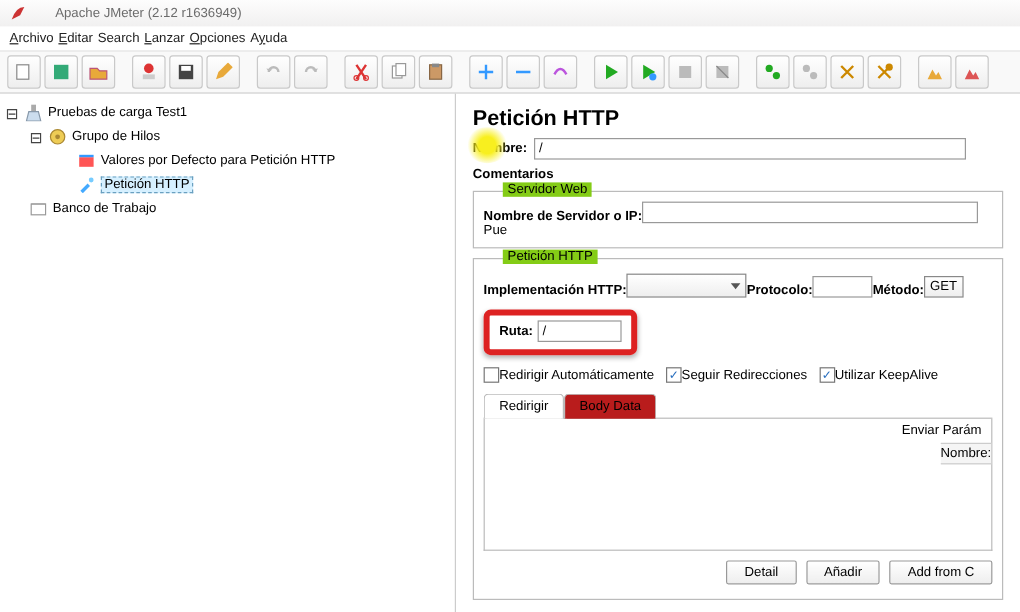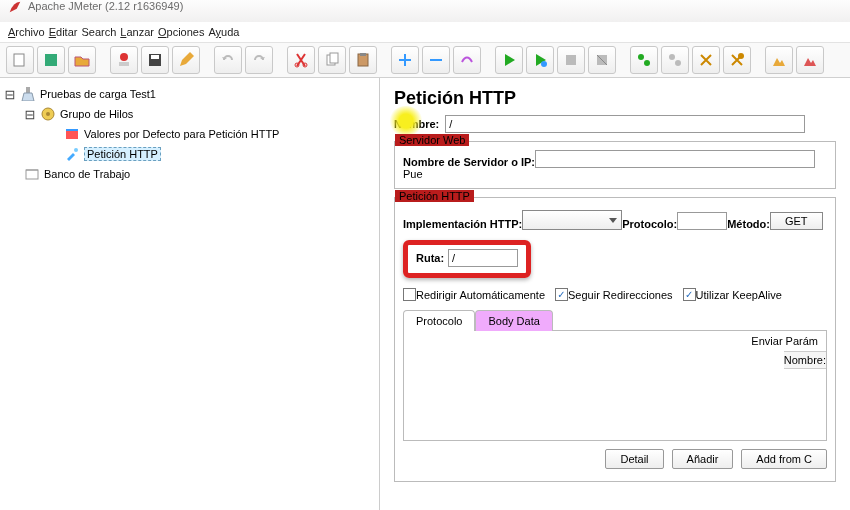--- a/index.html
+++ b/index.html
@@ -1,18 +1,18 @@
 <!DOCTYPE html>
 <html><head>
 <meta charset="utf-8">
 <style>
 * { box-sizing: border-box; margin: 0; padding: 0; font-family: "Segoe UI", Tahoma, sans-serif; font-size: 11px; }
 body { background: #fff; width: 850px; height: 510px; overflow: hidden; position: relative; }
 
-.titlebar { height: 22px; background: linear-gradient(#fdfdfd,#f1f0f0); display: flex; align-items: flex-start; padding: 0 8px; color: #6b6b6b; gap: 6px; }
+.titlebar { height: 22px; background: linear-gradient(#fdfdfd,#f1f0f0); display: flex; align-items: center; padding: 0 8px; color: #6b6b6b; gap: 24px; }
 .titlebar .feather { width: 14px; height: 14px; }
 
 .menubar { height: 20px; display: flex; align-items: center; gap: 4px; padding: 0 8px; color: #222; }
 .menubar span { cursor: default; }
 .menubar span u { text-decoration: underline; }
 
 .toolbar { height: 36px; background: #f9f9f9; border-top: 1px solid #e3e3e3; border-bottom: 1px solid #d0d0d0; display: flex; align-items: center; padding: 0 6px; gap: 3px; }
 .tb-btn { width: 28px; height: 28px; border: 1px solid #c9c9c9; border-radius: 3px; background: linear-gradient(#fff,#eee); display: flex; align-items: center; justify-content: center; }
 .tb-sep { width: 8px; }
 
@@ -26,30 +26,30 @@
 .indent-3 { padding-left: 60px; }
 .tree-node.selected .label { background: #d6f0ff; border: 1px dashed #6aa0c0; padding: 0 2px; }
 
 .panel { flex: 1; padding: 10px 14px; overflow: hidden; position: relative; }
 .panel-title { font-size: 18px; font-weight: bold; }
 .highlight-circle { position: absolute; width: 36px; height: 30px; background: radial-gradient(circle,#f8ef1f 30%, rgba(248,239,31,0) 70%); border-radius: 50%; left: 8px; top: 28px; pointer-events: none; }
 .field-row { display: flex; align-items: center; gap: 6px; margin-top: 6px; }
 .field-label { font-weight: bold; }
 .text-input { border: 1px solid #999; height: 18px; padding: 0 3px; background: #fff; }
 .group { border: 1px solid #bbb; margin-top: 8px; padding: 8px 8px 8px 8px; position: relative; }
-.group-title { position: absolute; top: -8px; left: 0; background: #b91c1c; padding: 0 4px; font-size: 11px; }
+.group-title { position: absolute; top: -8px; left: 24px; background: #84cc16; padding: 0 4px; font-size: 11px; }
 .inline-row { display: flex; align-items: flex-end; gap: 0; flex-wrap: wrap; }
 .combo { border: 1px solid #888; width: 100px; height: 20px; display: inline-flex; align-items: center; justify-content: flex-end; padding-right: 4px; background: linear-gradient(#fff,#eee); }
 .chevd { border-left: 4px solid transparent; border-right: 4px solid transparent; border-top: 5px solid #555; }
 .ruta-box { border: 5px solid #d22; border-radius: 6px; padding: 4px 8px 6px 8px; display: inline-flex; align-items: center; gap: 4px; box-shadow: 0 2px 4px rgba(0,0,0,.3); }
 .checkbox { width: 13px; height: 13px; border: 1px solid #777; display: inline-flex; align-items: center; justify-content: center; background: #fff; }
 .checkbox.checked::after { content: "✓"; font-size: 10px; color: #2a6fbf; }
 
 .tabs { display: flex; border-bottom: 1px solid #bbb; margin-top: 8px; }
-.tab { padding: 4px 12px; border: 1px solid #bbb; border-bottom: none; background: #f0abfc; border-radius: 4px 4px 0 0; position: relative; top: 1px; }
+.tab { padding: 4px 12px; border: 1px solid #bbb; border-bottom: none; background: #b91c1c; border-radius: 4px 4px 0 0; position: relative; top: 1px; }
 .tab.active { background: #fff; font-weight: normal; z-index: 2; }
 
 .param-area { border: 1px solid #bbb; border-top: none; height: 110px; display: flex; flex-direction: column; align-items: flex-end; }
 .param-title { text-align: right; padding: 4px 8px; }
 .param-header { border-top: 1px solid #ccc; border-bottom: 1px solid #ccc; text-align: center; padding: 2px 0; background: #f5f5f5; }
 
 .btn-row { display: flex; gap: 8px; justify-content: flex-end; margin-top: 8px; }
 .btn { border: 1px solid #999; background: linear-gradient(#fff,#eee); padding: 3px 14px; border-radius: 2px; }
 </style>
 </head>
@@ -268,20 +268,23 @@
 
   <div class="panel">
     <div class="highlight-circle"></div>
     <div class="panel-title">Petición HTTP</div>
 
     <div class="field-row">
       <span class="field-label">Nombre:</span>
       <input class="text-input" style="width: 360px;" value="/">
     </div>
 
+    <div class="field-row">
+      <span class="field-label">Comentarios</span>
+    </div>
 
     <div class="group">
       <span class="group-title">Servidor Web</span>
       <div class="inline-row">
         <span class="field-label">Nombre de Servidor o IP:</span>
         <input class="text-input" style="width: 280px;">
         <span>Pue</span>
       </div>
     </div>
 
@@ -289,21 +292,21 @@
       <span class="group-title">Petición HTTP</span>
 
       <div class="inline-row" style="margin-top:4px">
         <span class="field-label">Implementación HTTP:</span>
         <div class="combo">
             <span class="chevd"></span>
           </div>
         <span class="field-label">Protocolo:</span>
         <input class="text-input" style="width: 50px;">
         <span class="field-label">Método:</span>
-        <span style="border:1px solid #888;padding:2px 14px;background:linear-gradient(#fff,#eee)">GET</span>
+        <span style="border:1px solid #888;padding:2px 4px;background:linear-gradient(#fff,#eee)">GET</span>
       </div>
 
       <div style="margin-top:10px">
         <span class="ruta-box">
           <span class="field-label">Ruta:</span>
           <input class="text-input" style="width: 70px;" value="/">
         </span>
       </div>
 
       <div class="inline-row" style="margin-top:10px">
@@ -311,21 +314,21 @@
         <span>Redirigir Automáticamente</span>
         <span style="width:10px"></span>
         <span class="checkbox checked"></span>
         <span>Seguir Redirecciones</span>
         <span style="width:10px"></span>
         <span class="checkbox checked"></span>
         <span>Utilizar KeepAlive</span>
       </div>
 
       <div class="tabs">
-        <div class="tab active">Protocolo</div>
+        <div class="tab active">Redirigir</div>
         <div class="tab">Body Data</div>
       </div>
       <div class="param-area">
         <div class="param-title">Enviar Parám</div>
         <div class="param-header">Nombre:</div>
         <div style="flex:1;background:#fff"></div>
       </div>
 
       <div class="btn-row">
         <button class="btn">Detail</button>

